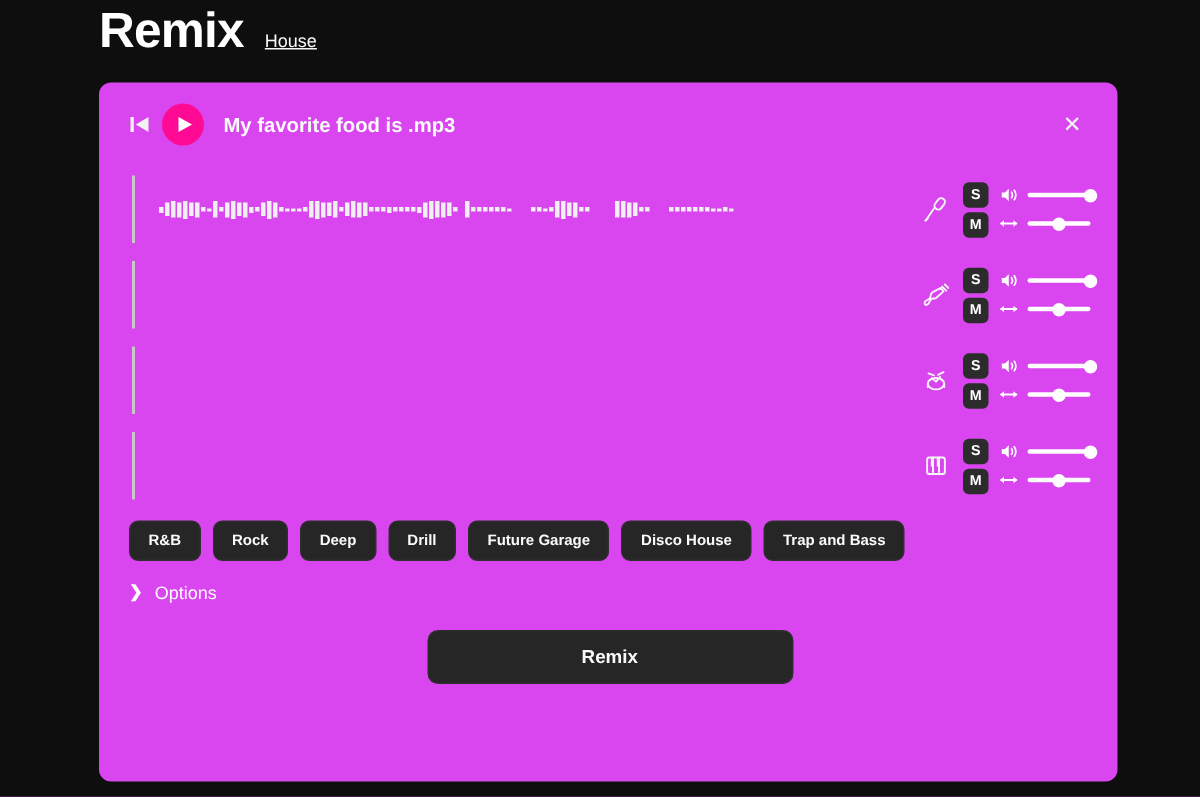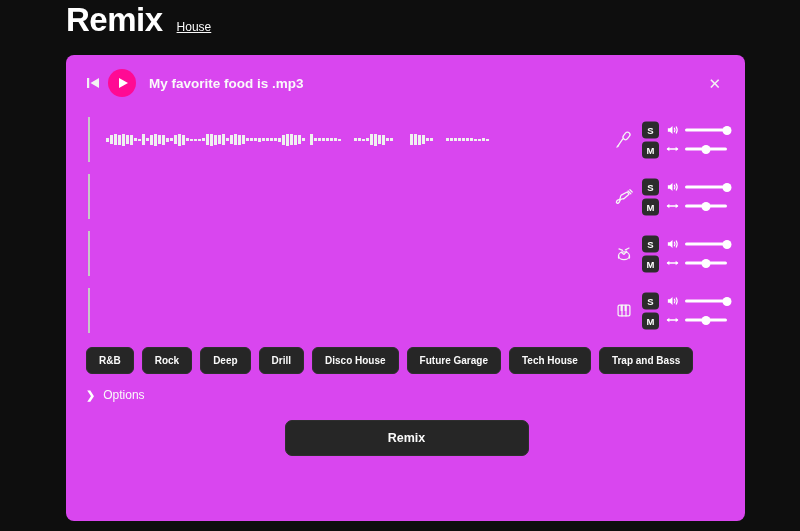--- a/index.html
+++ b/index.html
@@ -558,23 +558,22 @@
         </div>
       </div>
     </div>
 
   <div class="genre-section">
     <div class="genre-list">
         <button class="genre-btn">R&amp;B</button>
         <button class="genre-btn">Rock</button>
         <button class="genre-btn">Deep</button>
         <button class="genre-btn">Drill</button>
+        <button class="genre-btn">Future Garage</button>
         <button class="genre-btn">Disco House</button>
-        <button class="genre-btn">Future Garage</button>
-        <button class="genre-btn">Tech House</button>
         <button class="genre-btn">Trap and Bass</button>
       </div>
 
     <div class="options-row">
       <span class="chev">❯</span>
       <span class="options-label">Options</span>
     </div>
 
     <div class="remix-wrap">
       <button class="remix-btn">Remix</button>

